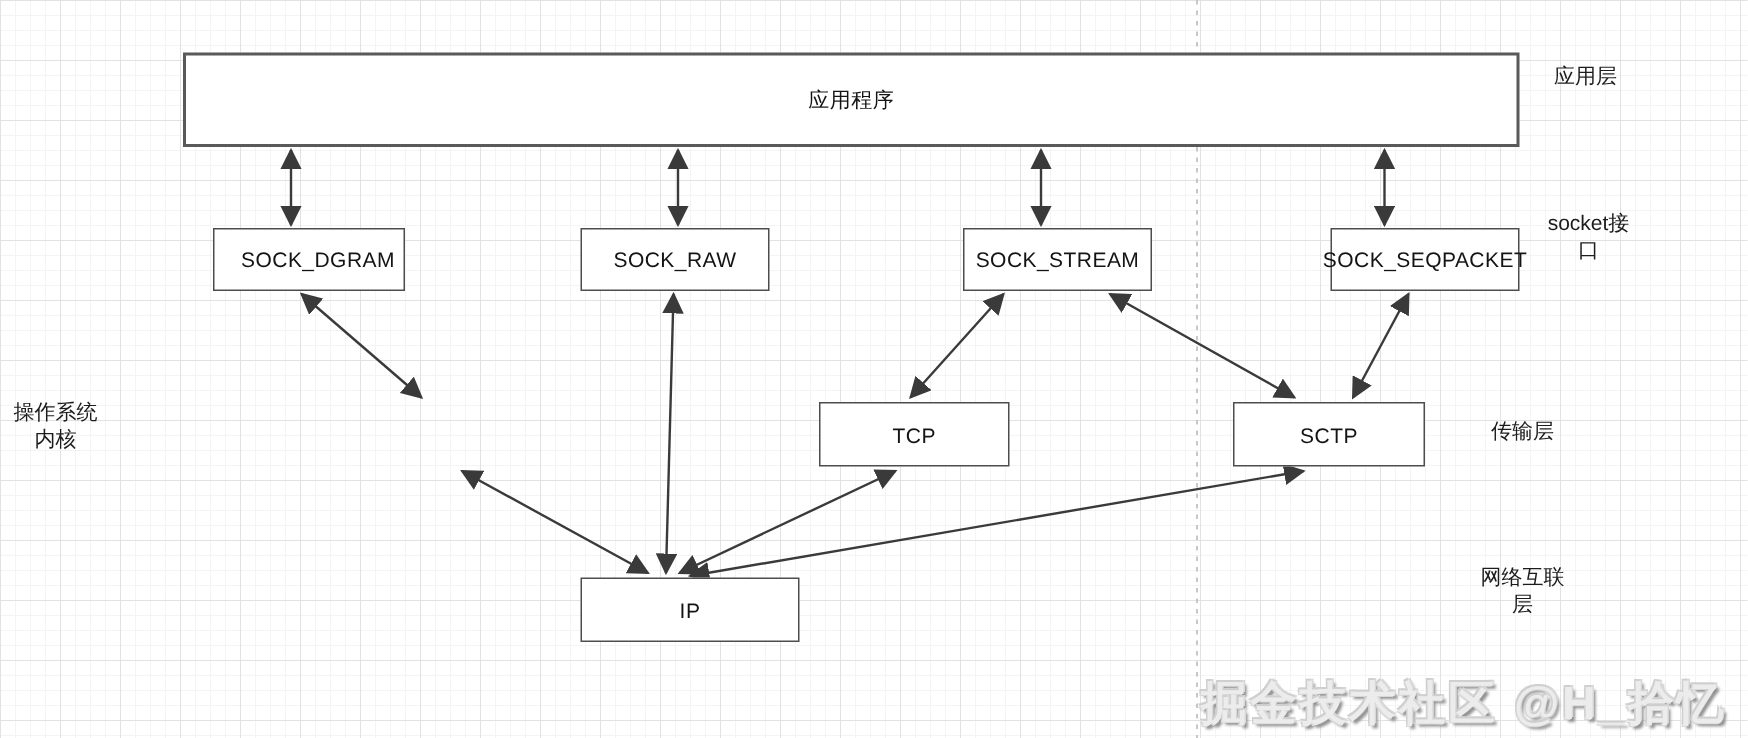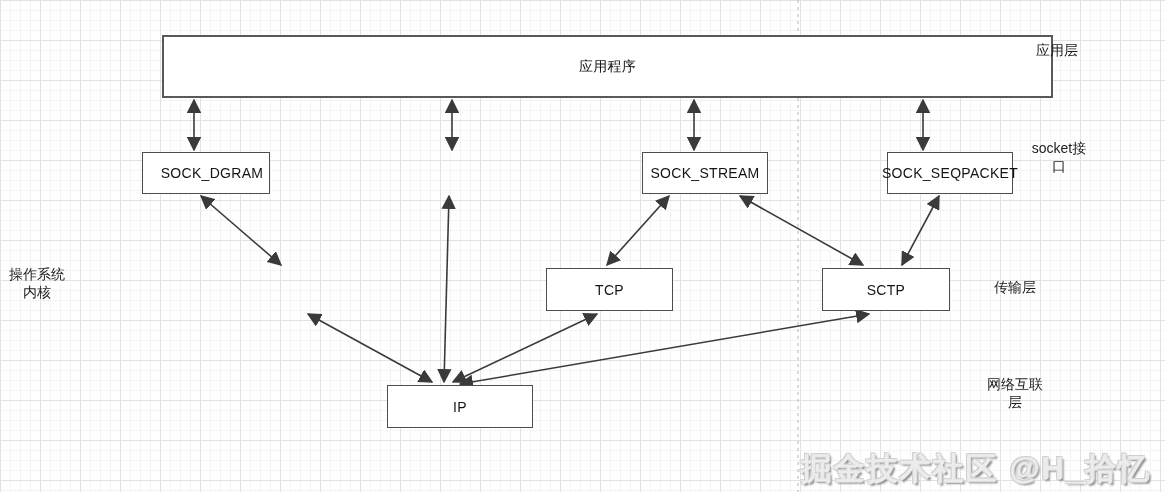--- a/index.html
+++ b/index.html
@@ -98,26 +98,29 @@
     <line class="edge" x1="449" y1="196" x2="444" y2="382" marker-start="url(#ah)" marker-end="url(#ah)"></line>
     <line class="edge" x1="669" y1="196" x2="607" y2="265" marker-start="url(#ah)" marker-end="url(#ah)"></line>
     <line class="edge" x1="740" y1="196" x2="863" y2="265" marker-start="url(#ah)" marker-end="url(#ah)"></line>
     <line class="edge" x1="939" y1="196" x2="902" y2="265" marker-start="url(#ah)" marker-end="url(#ah)"></line>
 
     <line class="edge" x1="308" y1="314" x2="432" y2="382" marker-start="url(#ah)" marker-end="url(#ah)"></line>
     <line class="edge" x1="597" y1="314" x2="453" y2="382" marker-start="url(#ah)" marker-end="url(#ah)"></line>
     <line class="edge" x1="869" y1="314" x2="460" y2="384" marker-start="url(#ah)" marker-end="url(#ah)"></line>
   </svg>
 
-  <div class="box app-box" style="left:122px; top:35px; width:891px; height:63px;margin-left:40px;">
+  <div class="box app-box" style="left:122px; top:35px; width:891px; height:63px;">
     <span>应用程序</span>
   </div>
 
   <div class="box" style="left:142px; top:152px; width:128px; height:42px;padding-left:12px;">
     <span>SOCK_DGRAM</span>
+  </div>
+  <div class="box" style="left:387px; top:152px; width:126px; height:42px;">
+    <span>SOCK_RAW</span>
   </div>
   <div class="box" style="left:642px; top:152px; width:126px; height:42px;">
     <span>SOCK_STREAM</span>
   </div>
   <div class="box" style="left:887px; top:152px; width:126px; height:42px;">
     <span>SOCK_SEQPACKET</span>
   </div>
 
   <div class="box" style="left:546px; top:268px; width:127px; height:43px;">
     <span>TCP</span>

